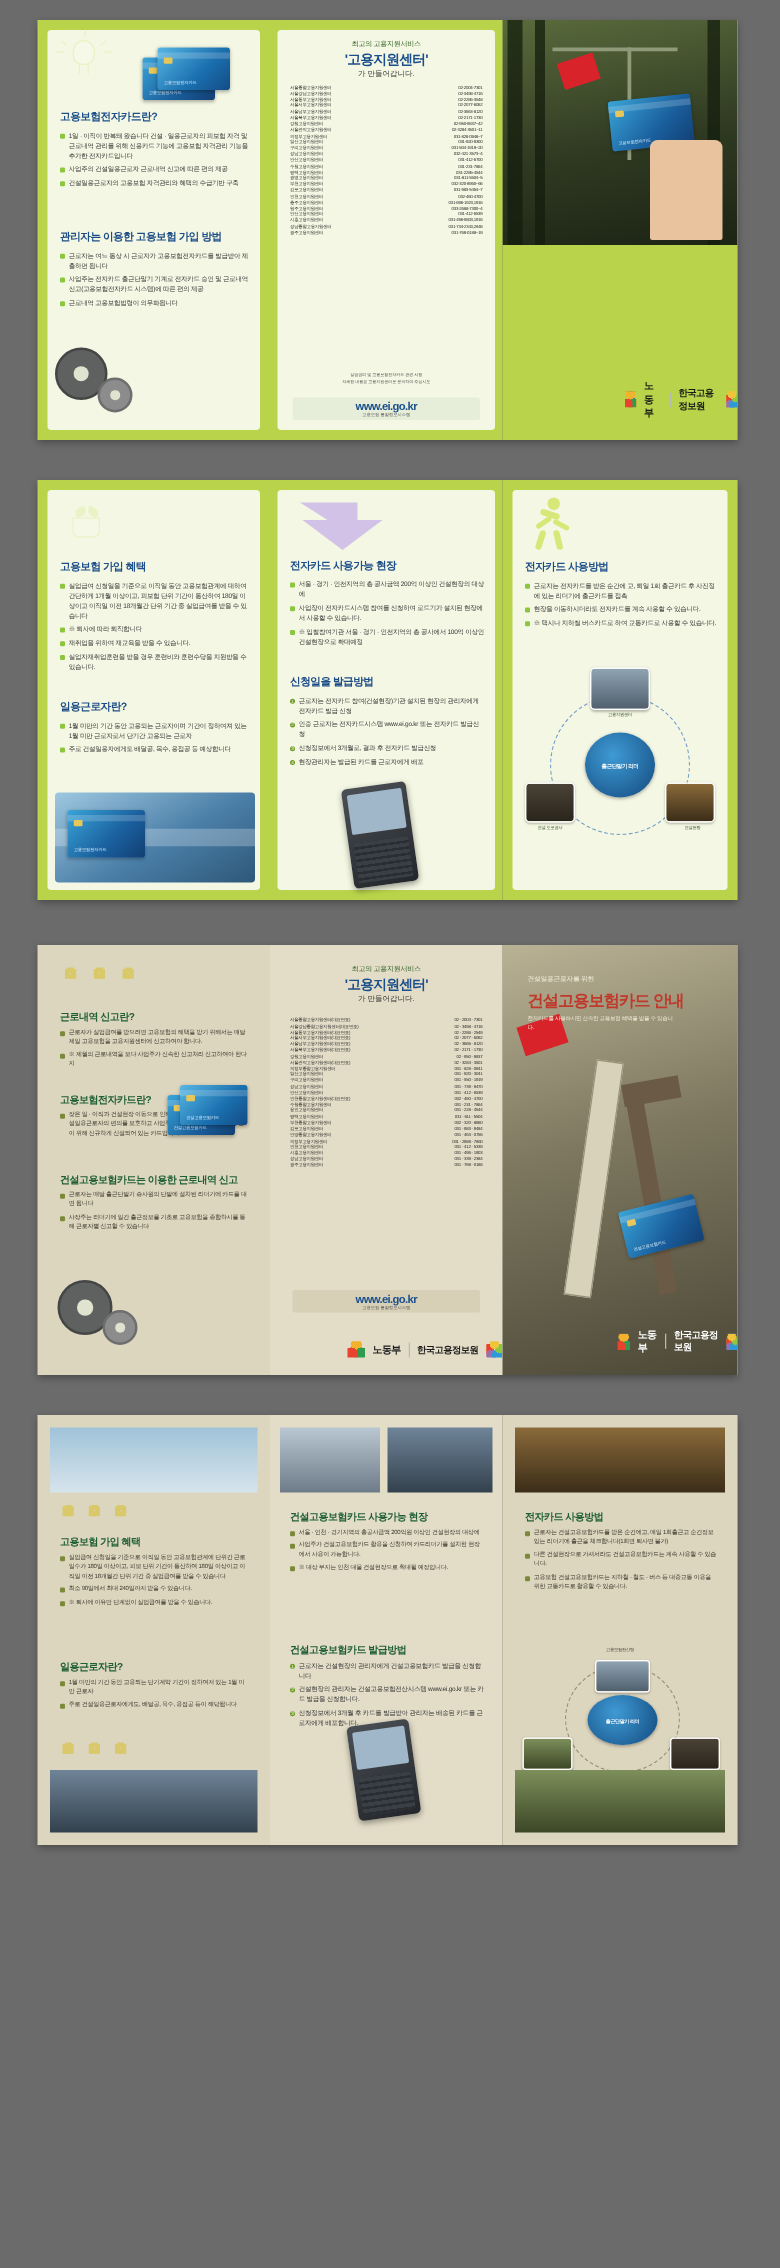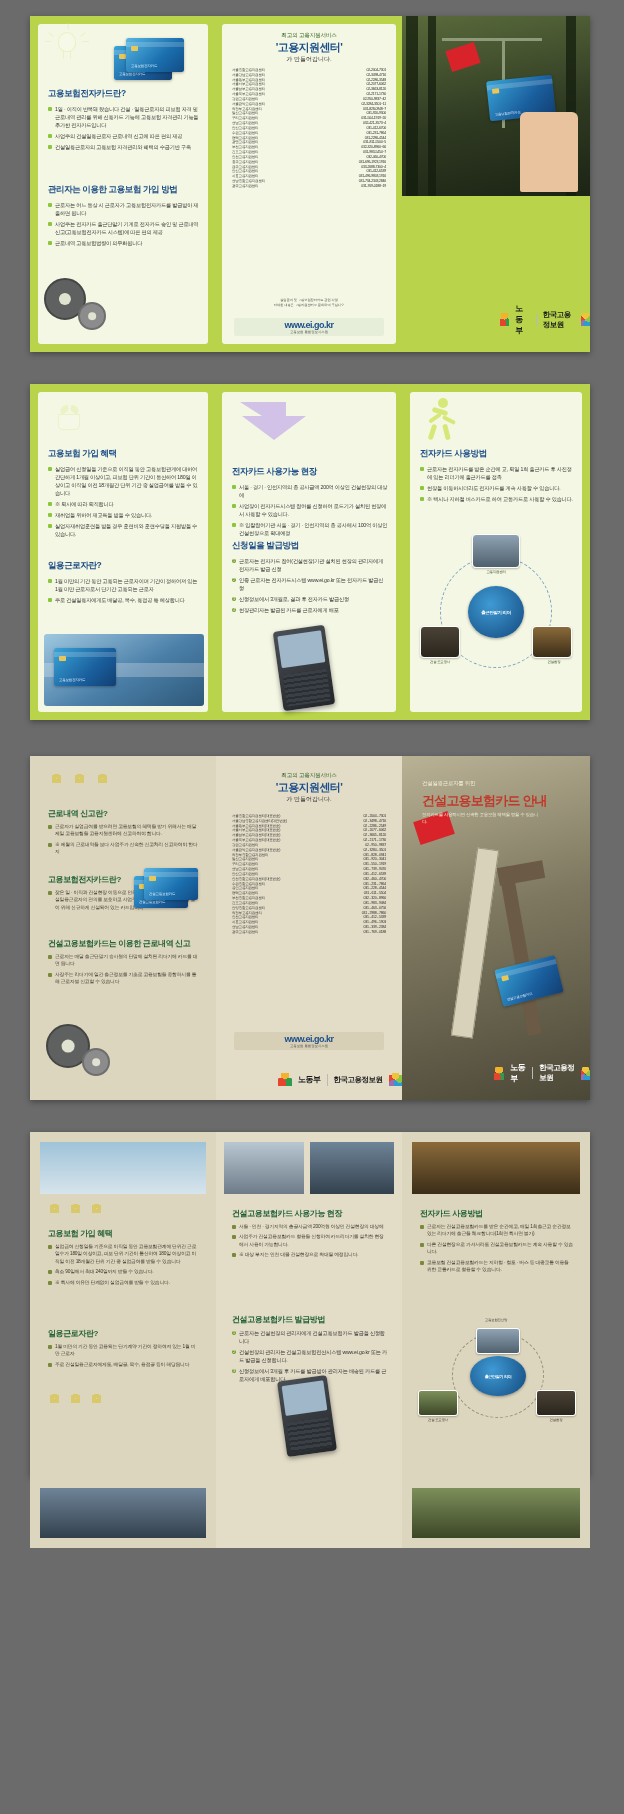--- a/index.html
+++ b/index.html
@@ -343,21 +343,21 @@
   .b3-title-red {
     position: absolute;
     font-size: 13px; font-weight: bold; color: #c0392b;
     letter-spacing: -0.8px;
   }
   .b3-kicker { position: absolute; font-size: 5.4px; color: #f2eeda; letter-spacing: -0.2px; }
   .b3-desc { position: absolute; font-size: 4.4px; color: #efead6; line-height: 1.5; letter-spacing: -0.2px; }
 
   
   #b4 { left: 30px; top: 1132px; width: 560px; height: 344px; }
-  #b4 .panel { height: 416px; }
+  #b4 .panel { height: 344px; }
   #b4 .p1 { width: 186px; background: #ddd6bf; }
   #b4 .p2 { width: 186px; background: #e3ddc8; }
   #b4 .p3 { width: 188px; background: #ddd6bf; }
 
   .photo-strip {
     position: absolute;
     overflow: hidden;
   }
   .ph-sky { background: linear-gradient(180deg,#9fc3d8,#d7e4ec); }
   .ph-dark { background: linear-gradient(180deg,#4a4236,#2a251c); }
@@ -618,21 +618,21 @@
     </div>
     <div class="fold" style="left:186px;"></div>
 
     <div class="panel p2">
       <div class="card-white" style="left:6px; top:8px; right:6px; bottom:8px;"></div>
 
       <svg style="position:absolute; left:18px; top:14px;" width="80" height="46" viewBox="0 0 80 46">
         <path d="M6 4 L52 4 L52 18 L72 18 L40 42 L8 18 L28 18 Z" fill="#cdb9e8" opacity="0.85"></path>
       </svg>
 
-      <div style="position:absolute; left:16px; top:82px; width:156px;">
+      <div style="position:absolute; left:16px; top:63px; width:156px;">
         <h3 class="sec-title">전자카드 사용가능 현장</h3>
         <ul class="bullets">
           <li>서울 · 경기 · 인천지역의 총 공사금액 200억 이상인 건설현장의 대상에</li>
           <li>사업장이 전자카드시스템 참여를 신청하여 로드기가 설치된 현장에서 사용할 수 있습니다.</li>
           <li>※ 입찰참여기관 서울 · 경기 · 인천지역의 총 공사에서 100억 이상인 건설현장으로 확대예정</li>
         </ul>
       </div>
 
       <div style="position:absolute; left:16px; top:156px; width:156px;">
         <h3 class="sec-title blue2">신청일을 발급방법</h3>

